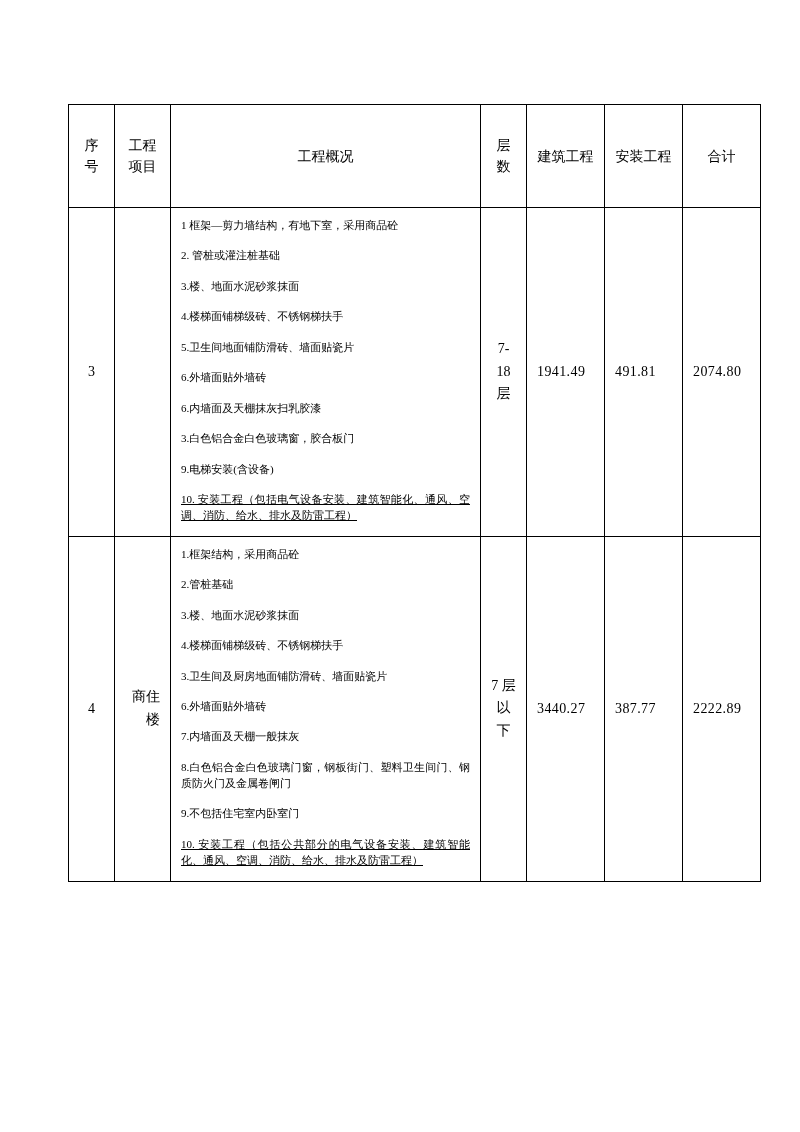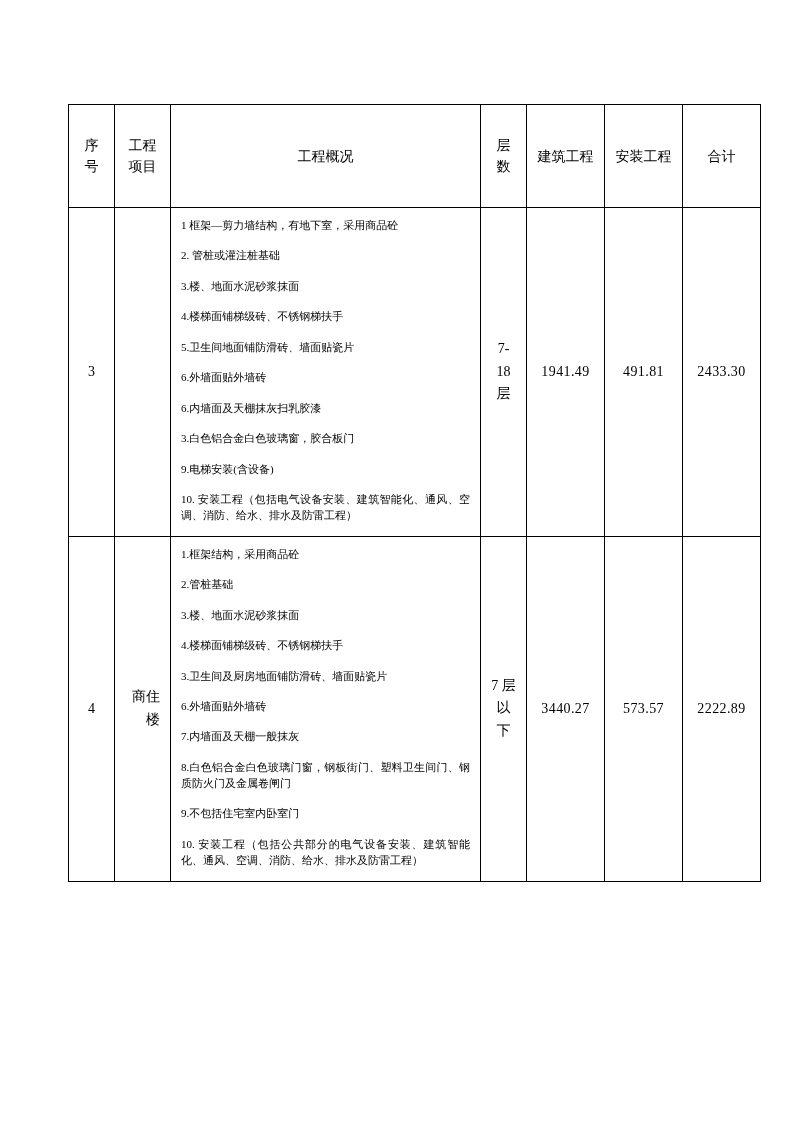--- a/index.html
+++ b/index.html
@@ -50,36 +50,36 @@
     line-height: 1.5;
   }
   thead td.two-line {
     padding: 0 4px;
   }
   .cell-center {
     text-align: center;
     font-size: 14px;
   }
   .cell-num {
-    text-align: center;
     font-size: 14px;
     letter-spacing: 0.4px;
   }
   .overview-cell {
     padding: 14px 10px 14px 12px;
     vertical-align: top;
   }
   .overview-cell p {
     margin: 0 0 14.5px 0;
     line-height: 1.45;
     font-size: 11px;
     text-align: justify;
   }
   .overview-cell p:last-child {
     margin-bottom: 2px;
+    text-decoration: underline;
   }
   .floors-cell {
     text-align: center;
     font-size: 14px;
     line-height: 1.6;
     padding: 0 4px;
     margin-left: 44px;
   }
   .project-cell {
     text-align: right;
@@ -134,21 +134,21 @@
           <p>3.白色铝合金白色玻璃窗，胶合板门</p>
           <p>9.电梯安装(含设备)</p>
           <p>10. 安装工程（包括电气设备安装、建筑智能化、通风、空调、消防、给水、排水及防雷工程）</p>
         </td>
         <td class="floors-cell">
           <div>7-18</div>
           <div>层</div>
         </td>
         <td class="cell-num">1941.49</td>
         <td class="cell-num">491.81</td>
-        <td class="cell-num">2433.30</td>
+        <td class="cell-num">2074.80</td>
       </tr>
       <tr>
         <td class="cell-center">4</td>
         <td class="project-cell">
           <div>商住</div>
           <div>楼</div>
         </td>
         <td class="overview-cell">
           <p>1.框架结构，采用商品砼</p>
           <p>2.管桩基础</p>
@@ -159,18 +159,18 @@
           <p>7.内墙面及天棚一般抹灰</p>
           <p>8.白色铝合金白色玻璃门窗，钢板街门、塑料卫生间门、钢质防火门及金属卷闸门</p>
           <p>9.不包括住宅室内卧室门</p>
           <p>10. 安装工程（包括公共部分的电气设备安装、建筑智能化、通风、空调、消防、给水、排水及防雷工程）</p>
         </td>
         <td class="floors-cell">
           <div>7 层</div>
           <div>以下</div>
         </td>
         <td class="cell-num">3440.27</td>
-        <td class="cell-num">573.57</td>
+        <td class="cell-num">387.77</td>
         <td class="cell-num">2222.89</td>
       </tr>
     </tbody>
   </table>
 </div>
 
 </body></html>

